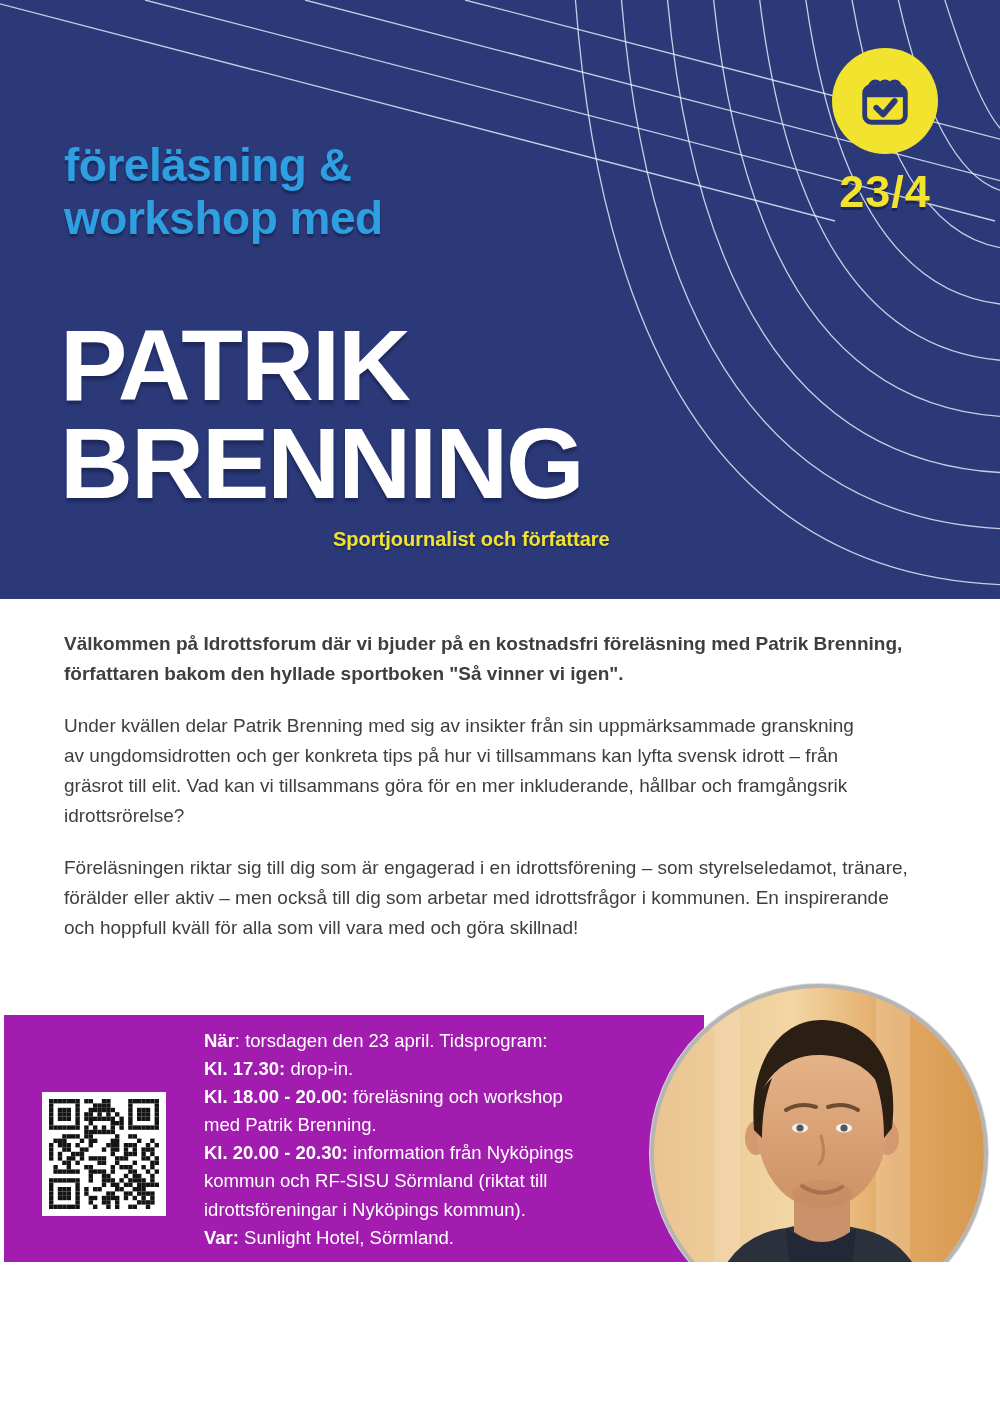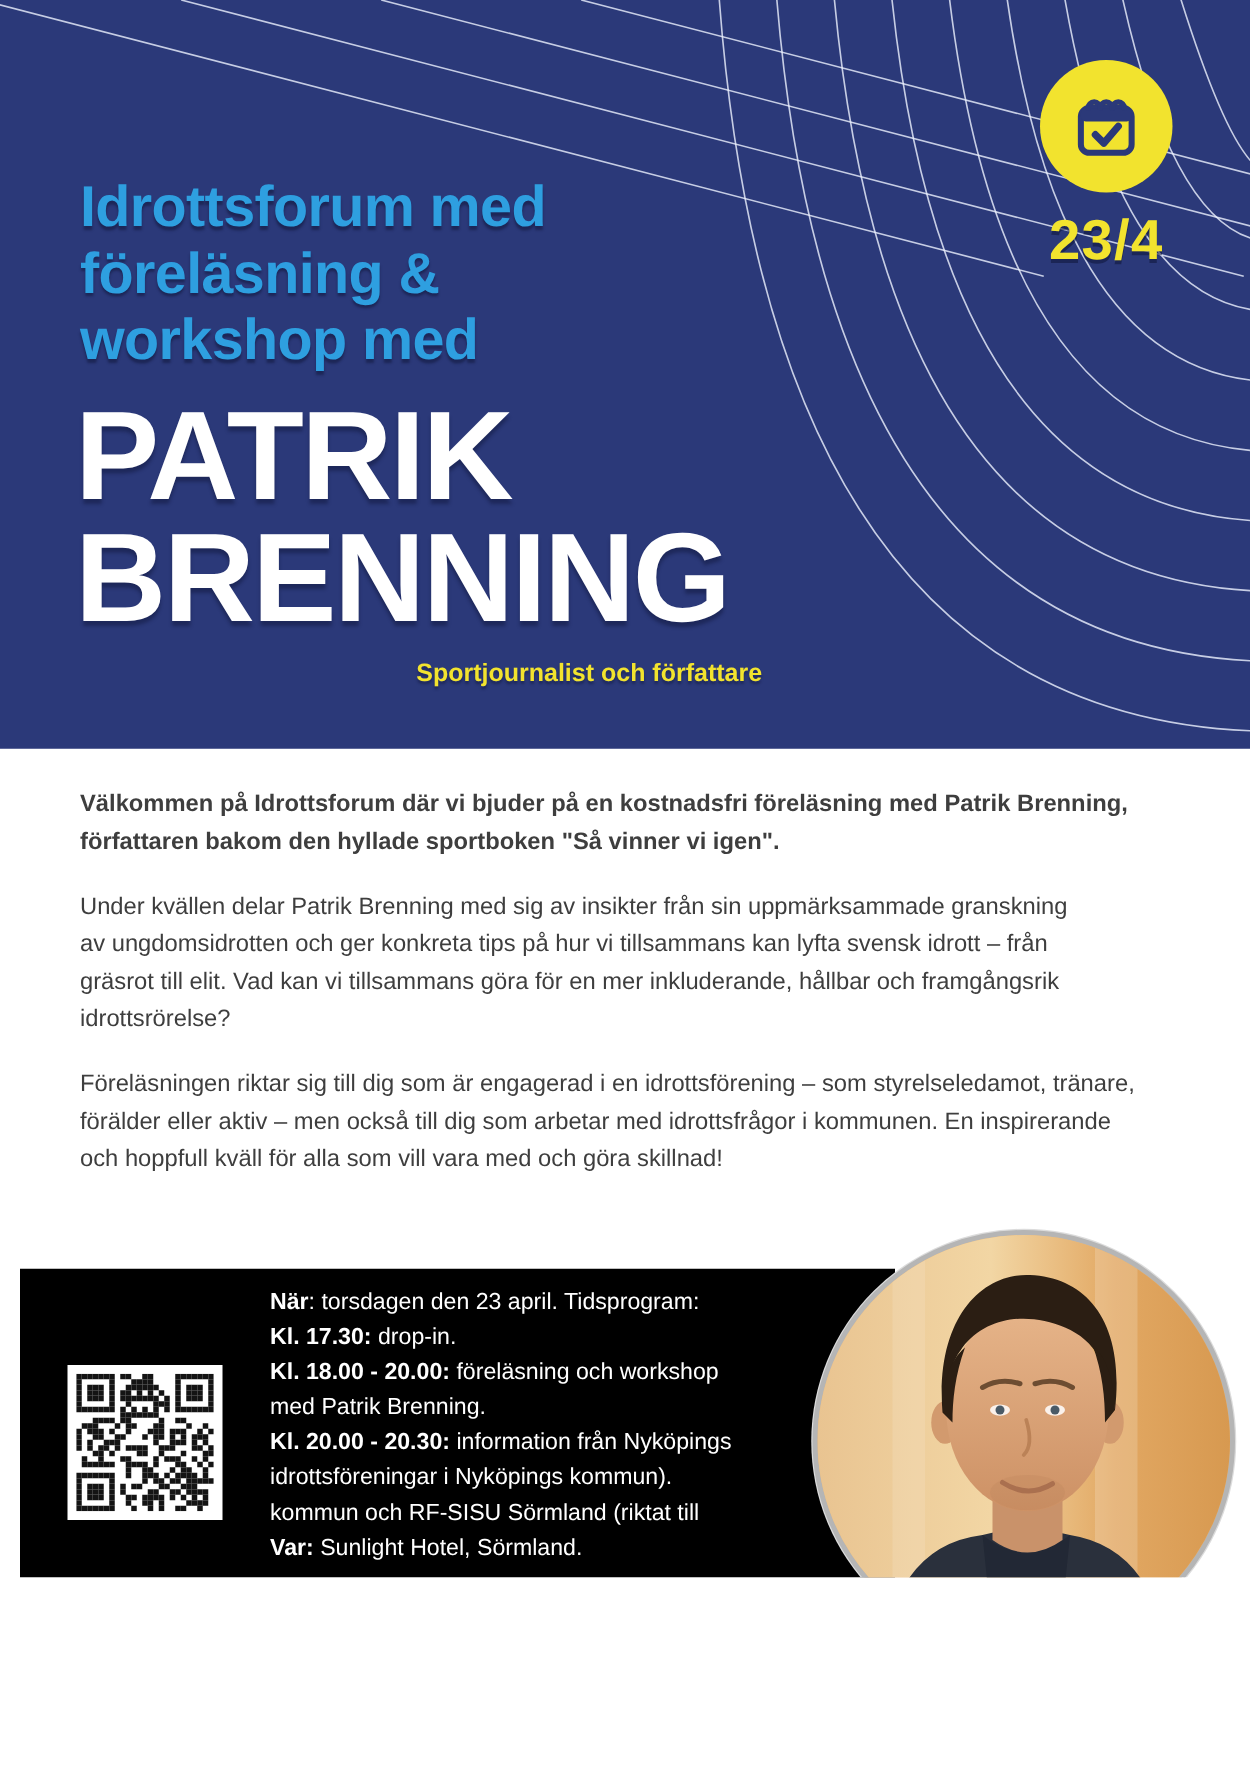--- a/index.html
+++ b/index.html
@@ -23,21 +23,21 @@
 
   
   .bodytext{position:absolute;left:64px;top:629px;width:880px;color:#3e3e3e;
             font-size:19px;line-height:30px;}
   .bodytext p{margin:0 0 22px 0;}
   .lead{font-weight:700;}
   .w800{max-width:800px;}
   .w845{max-width:845px;}
 
   
-  .infobox{position:absolute;left:16px;top:1015px;width:700px;height:297px;background:#000000;}
+  .infobox{position:absolute;left:4px;top:1015px;width:700px;height:297px;background:#a21caf;}
   .qr{position:absolute;left:38px;top:77px;width:124px;height:124px;background:#ffffff;
       display:flex;align-items:center;justify-content:center;}
   .details{position:absolute;left:200px;top:12px;width:486px;color:#ffffff;
            font-size:18.5px;line-height:28.1px;}
   .iline{white-space:nowrap;}
   .iline .b{font-weight:700;}
   .iline .u{text-decoration:underline;cursor:pointer;}
 
   
   .portrait{position:absolute;left:650px;top:984px;width:330px;height:330px;border-radius:50%;
@@ -80,21 +80,20 @@
         <rect x="9" y="15" width="42" height="11" rx="4" fill="#2b3979"></rect>
         <path d="M15 15 a5 5 0 0 1 10 0" fill="none" stroke="#2b3979" stroke-width="4.5" stroke-linecap="round"></path>
         <path d="M25 15 a5 5 0 0 1 10 0" fill="none" stroke="#2b3979" stroke-width="4.5" stroke-linecap="round"></path>
         <path d="M35 15 a5 5 0 0 1 10 0" fill="none" stroke="#2b3979" stroke-width="4.5" stroke-linecap="round"></path>
         <path d="M21 37 l7 7 l12 -14" fill="none" stroke="#2b3979" stroke-width="6" stroke-linecap="round" stroke-linejoin="round"></path>
       </svg>
     </div>
     <div class="badge-date">23/4</div>
 
     <div class="titles">
-      <div>Idrottsforum med</div>
       <div>föreläsning &amp;</div>
       <div>workshop med</div>
     </div>
 
     <h1 class="name">
       <span>PATRIK</span><br>
       <span>BRENNING</span>
     </h1>
 
     <div class="subtitle">Sportjournalist och författare</div>
@@ -426,22 +425,22 @@
           <rect x="83.60" y="105.60" width="4.40" height="4.40" fill="#141414"></rect>
           <rect x="96.80" y="105.60" width="4.40" height="4.40" fill="#141414"></rect>
         </svg>
     </div>
     <div class="details" id="details">
         <div class="iline"><span class="b">När</span><span>: torsdagen den 23 april. Tidsprogram:</span></div>
         <div class="iline"><span class="b">Kl. 17.30:</span><span> drop-in.</span></div>
         <div class="iline"><span class="b">Kl. 18.00 - 20.00:</span><span> föreläsning och workshop</span></div>
         <div class="iline"><span>med Patrik Brenning.</span></div>
         <div class="iline"><span class="b">Kl. 20.00 - 20.30:</span><span> information från Nyköpings</span></div>
+        <div class="iline"><span>kommun och RF-SISU Sörmland (riktat till</span></div>
         <div class="iline"><span>idrottsföreningar i Nyköpings kommun).</span></div>
-        <div class="iline"><span>kommun och RF-SISU Sörmland (riktat till</span></div>
         <div class="iline"><span class="b">Var:</span><span> Sunlight Hotel, Sörmland.</span></div>
       </div>
   </section>
 
   <div class="portrait">
     <svg width="330" height="330" viewBox="0 0 330 330">
       <defs>
         <linearGradient id="pbg" x1="0" y1="0" x2="1" y2="0">
           <stop offset="0" stop-color="#e9c491"></stop>
           <stop offset="0.42" stop-color="#f2d6a4"></stop>

